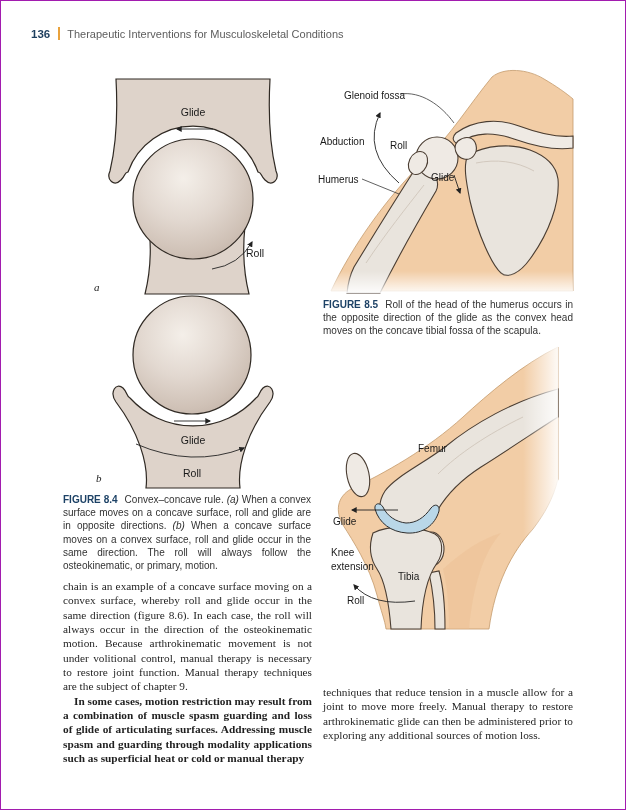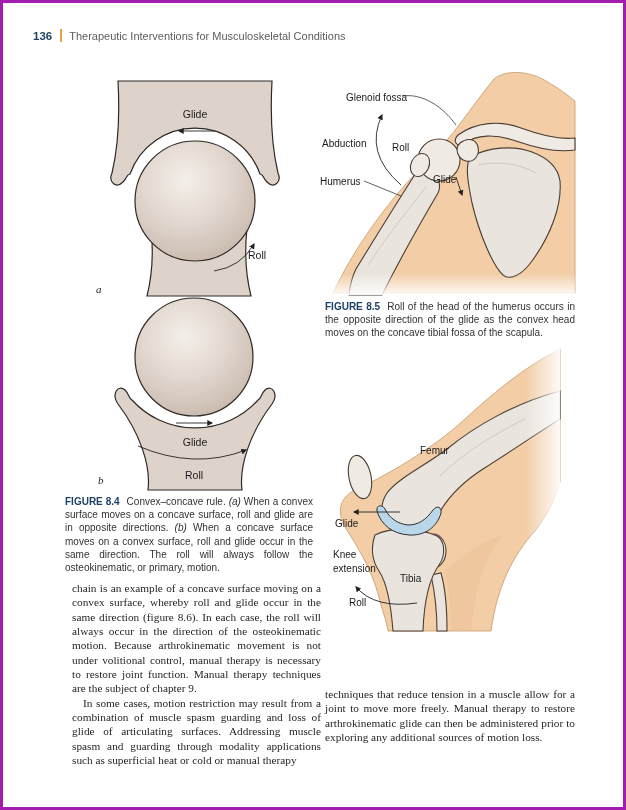--- a/index.html
+++ b/index.html
@@ -1,47 +1,47 @@
 <!DOCTYPE html>
 <html><head>
 <meta charset="utf-8">
 <style>
   html,body { margin:0; padding:0; background:#ffffff; }
   .page {
     position:relative; width:626px; height:810px; background:#fff;
-    border:3px solid #a21caf; box-sizing:border-box; overflow:hidden;
+    border:1px solid #a21caf; box-sizing:border-box; overflow:hidden;
     font-family:"Liberation Sans", sans-serif;
   }
   
   .header { position:absolute; top:26px; left:30px; display:flex; align-items:center; }
   .pagenum { font-weight:bold; font-size:11.5px; color:#1d3e5e; }
   .hdr-bar { width:2px; height:13px; background:#e9a23c; margin:0 7px 0 8px; }
   .hdr-title { font-size:11px; color:#5d5d5d; }
 
   
   .caption { position:absolute; font-size:10px; line-height:13.2px; color:#333; text-align:justify; }
   .cap-tag { font-weight:bold; color:#1d4266; padding-right:7px; }
   .cap-i { font-style:italic; }
 
   
   .bodytext { position:absolute; font-family:"Liberation Serif", serif; font-size:11.3px;
               line-height:14.35px; color:#1f1f1f; text-align:justify; }
   .bodytext p { margin:0; }
-  .bodytext p.indent { text-indent:11px; }
+  .bodytext p.indent { text-indent:11px;font-weight:bold; }
 
   
   svg.fig { position:absolute; overflow:visible; }
   .fig84a { left:85px; top:75px; }
   .fig84b { left:85px; top:295px; }
   .fig85  { left:305px; top:62px; }
   .fig86  { left:322px; top:338px; }
   .cap84 { left:62px;  top:492px; width:248px; }
   .cap85 { left:322px; top:297px; width:250px; }
   .cap86 { left:322px; top:633px; width:250px; }
-  .body-left  { left:62px;  top:578px; width:249px;margin-left:7px; }
+  .body-left  { left:62px;  top:578px; width:249px; }
   .body-right { left:322px; top:684px; width:250px; }
 
   svg text { font-family:"Liberation Sans", sans-serif; }
   .figlbl    { font-size:10px;  fill:#1a1a1a; }
   .figlbl-lg { font-size:10.5px; fill:#1a1a1a; }
   .panel-letter { font-size:11px; font-style:italic; fill:#222; font-family:"Liberation Serif", serif; }
 
   .bone   { fill:#e9e4dd; stroke:#4a3d32; stroke-width:1.1; }
   .bone2  { fill:#efeae4; stroke:#4a3d32; stroke-width:1.1; }
   .diag   { fill:#ded3ca; stroke:#2f2923; stroke-width:1.2; }

